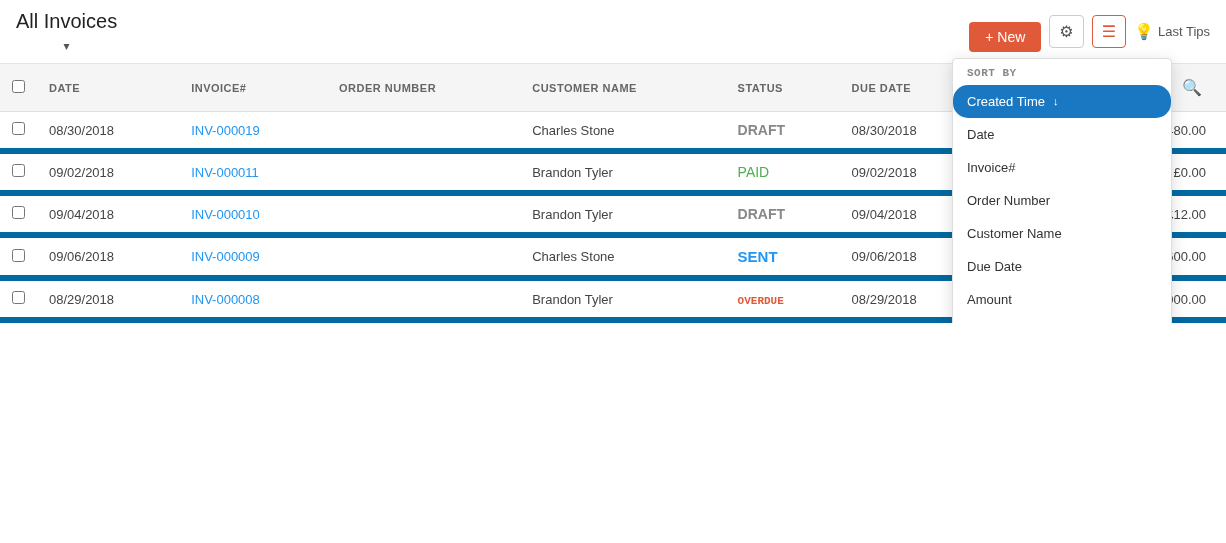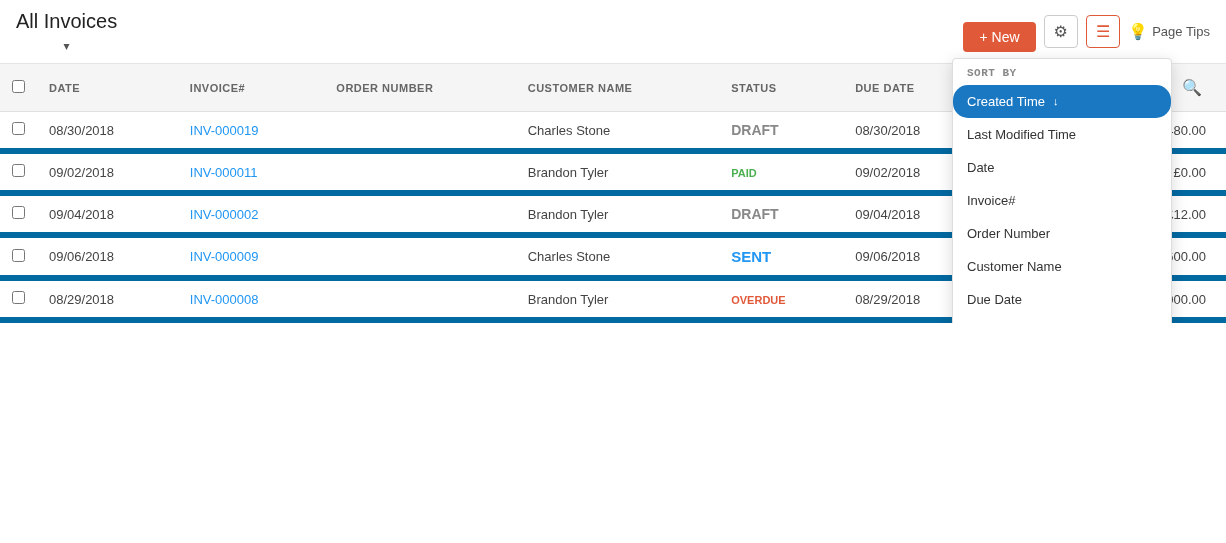--- a/index.html
+++ b/index.html
@@ -117,23 +117,23 @@
     tbody td {
       padding: 10px 12px;
       font-size: 13px;
       color: #444;
     }
 
     .checkbox-col { width: 28px; }
     .invoice-link { color: #2196f3; text-decoration: none; }
 
     .status-draft { color: #888; font-size: 14px; font-weight: 600; text-transform: uppercase; }
-    .status-paid { color: #4caf50; font-size: 11px; font-weight: 700; text-transform: uppercase; }
+    .status-paid { color: #4caf50; font-size: 14px; font-weight: 400; text-transform: uppercase; }
     .status-sent { color: #2196f3; font-size: 15px; font-weight: 700; text-transform: uppercase; }
-    .status-overdue { color: #e05a3a; font-size: 11px; font-weight: 600; text-transform: uppercase; }
+    .status-overdue { color: #e05a3a; font-size: 11px; font-weight: 600; text-transform: uppercase; font-family: Liberation Mono, monospace; }
 
     
     .dropdown-menu {
       position: absolute;
       top: 46px;
       right: 38px;
       width: 220px;
       background: #fff;
       border: 1px solid #ddd;
       border-radius: 4px;
@@ -205,32 +205,29 @@
   <div class="header-right">
     <button class="btn-new">+ New</button>
     <button class="icon-btn">
       <span>⚙</span>
     </button>
     <button class="icon-btn active">
       <span>☰</span>
     </button>
     <button class="page-tips-btn">
       <span class="bulb-icon">💡</span>
-      <span>Page Tips</span>
+      <span>Last Tips</span>
     </button>
 
     <div class="dropdown-menu">
       <div class="sort-by-label">SORT BY</div>
 
       <div class="menu-item selected">
         <span>Created Time</span>
         <span class="sort-arrow">↓</span>
-      </div>
-      <div class="menu-item">
-        <span>Last Modified Time</span>
       </div>
       <div class="menu-item">
         <span>Date</span>
       </div>
       <div class="menu-item">
         <span>Invoice#</span>
       </div>
       <div class="menu-item">
         <span>Order Number</span>
       </div>
@@ -320,21 +317,21 @@
     <td>Brandon Tyler</td>
     <td><span class="status-paid">PAID</span></td>
     <td>09/02/2018</td>
     <td style="text-align:right; padding-right:20px;">£0.00</td>
   </tr>
         <tr>
     <td class="checkbox-col">
       <input type="checkbox" style="">
     </td>
     <td>09/04/2018</td>
-    <td><a class="invoice-link" href="#">INV-000002</a></td>
+    <td><a class="invoice-link" href="#">INV-000010</a></td>
     <td></td>
     <td>Brandon Tyler</td>
     <td><span class="status-draft">DRAFT</span></td>
     <td>09/04/2018</td>
     <td style="text-align:right; padding-right:20px;">£12.00</td>
   </tr>
         <tr>
     <td class="checkbox-col">
       <input type="checkbox" style="">
     </td>

